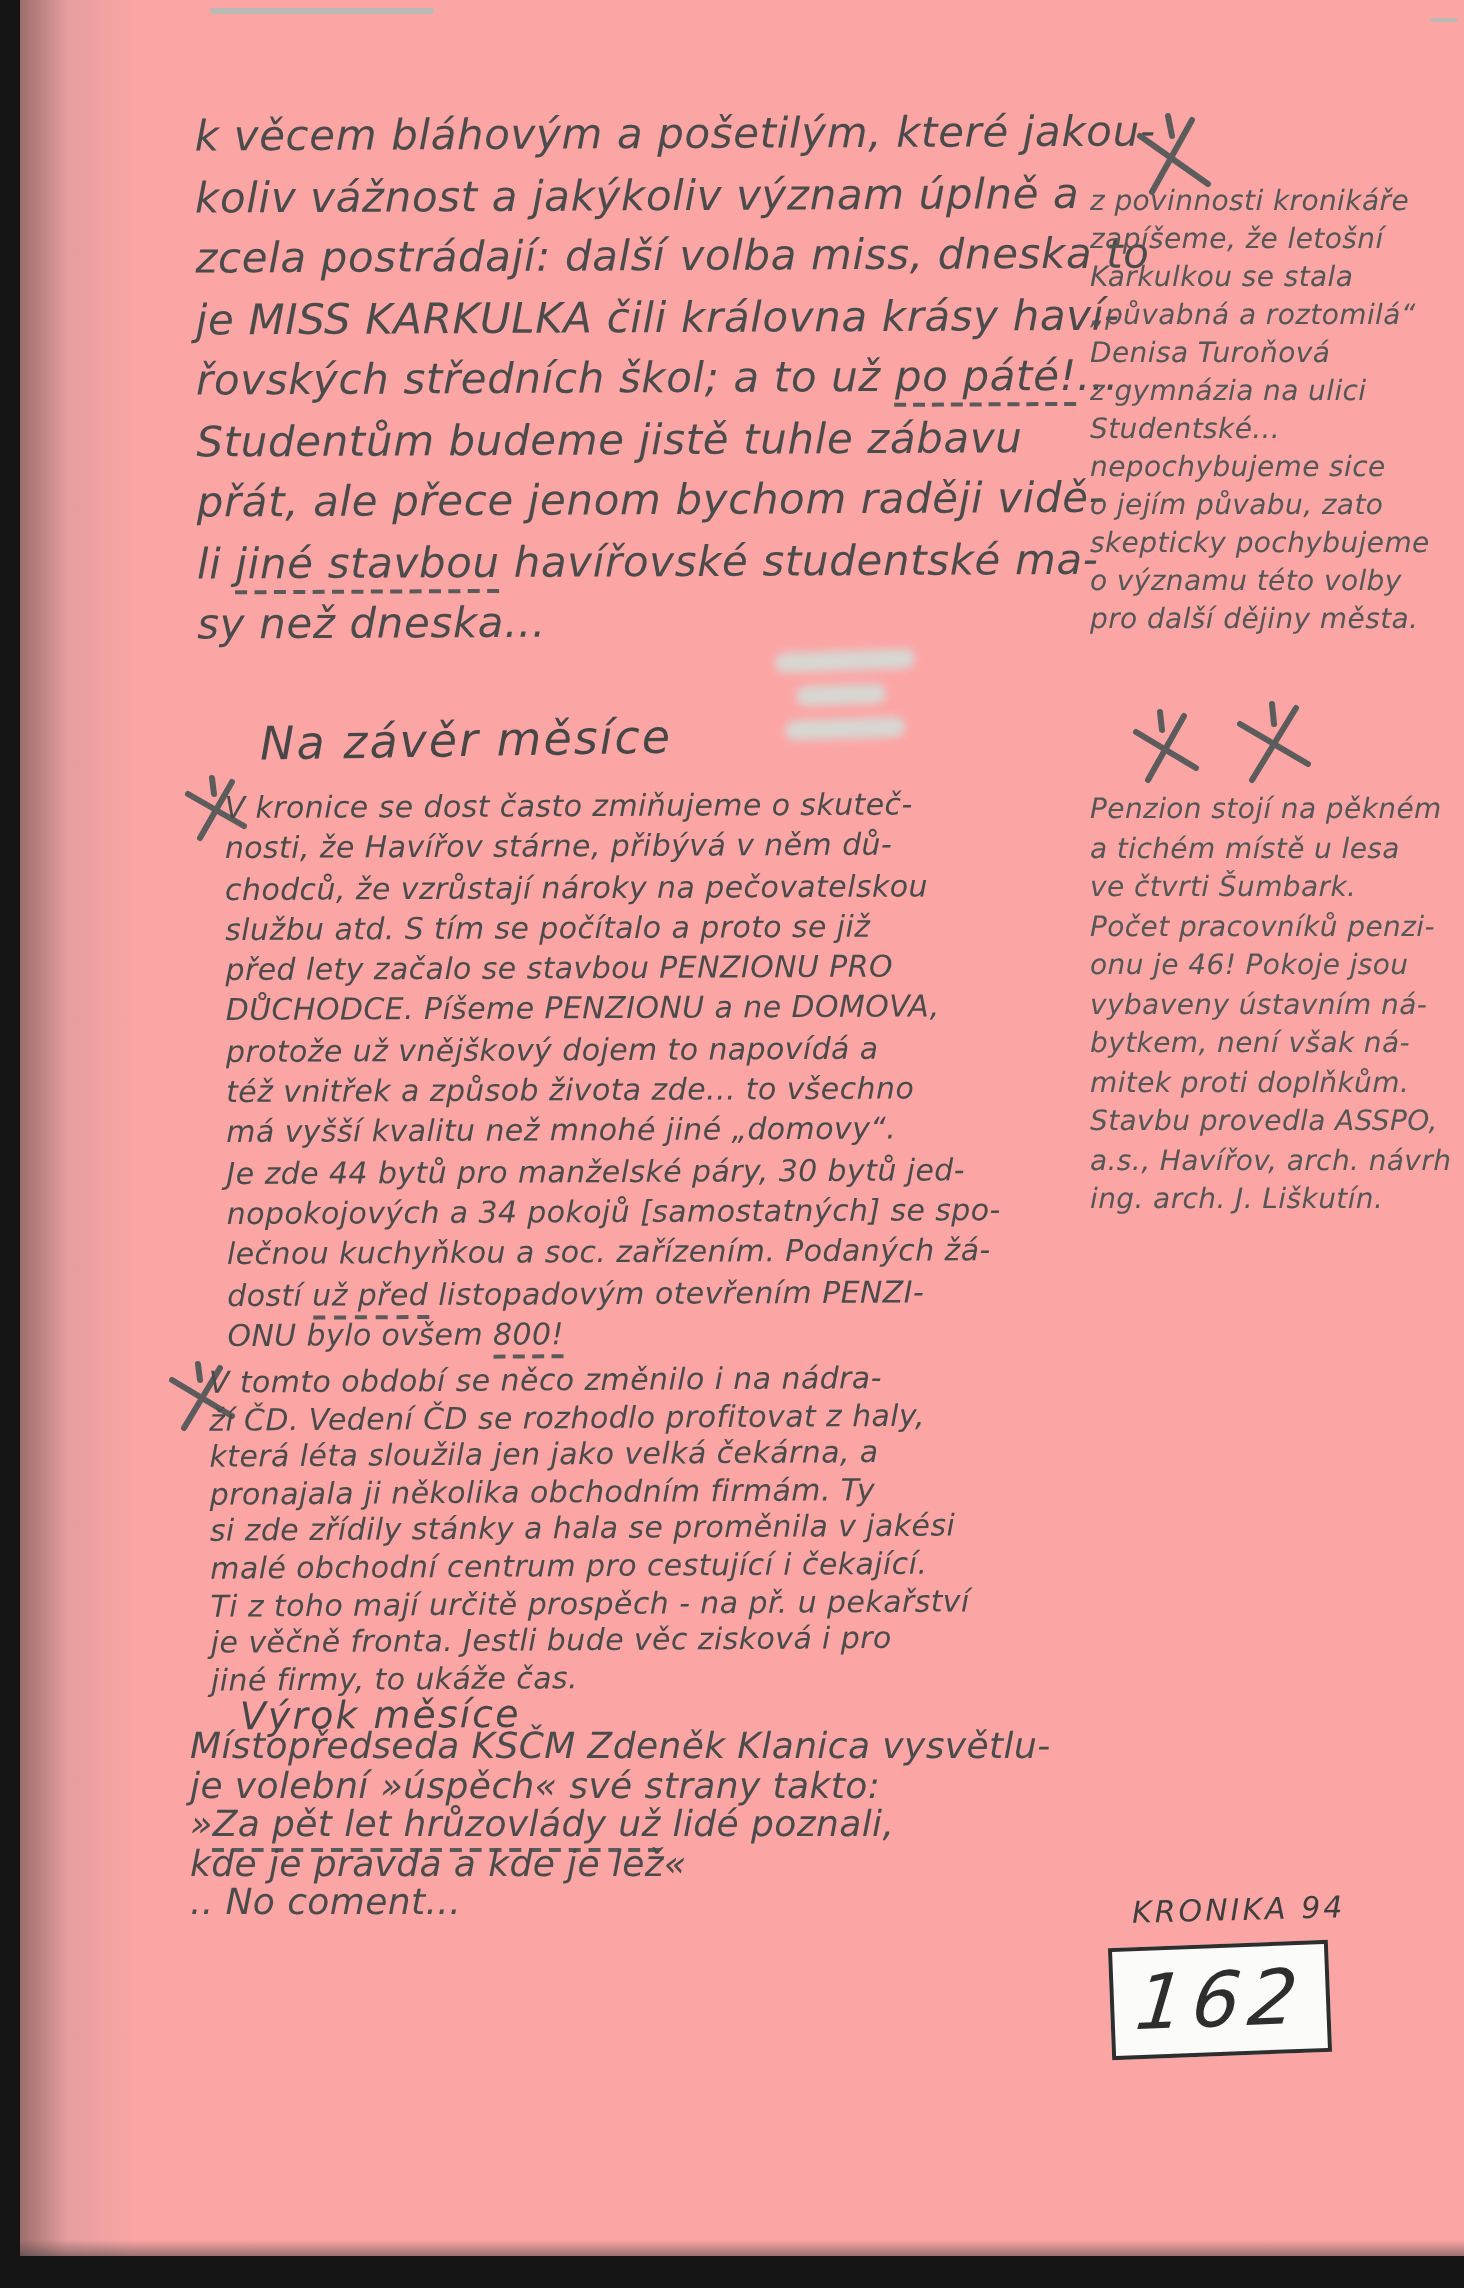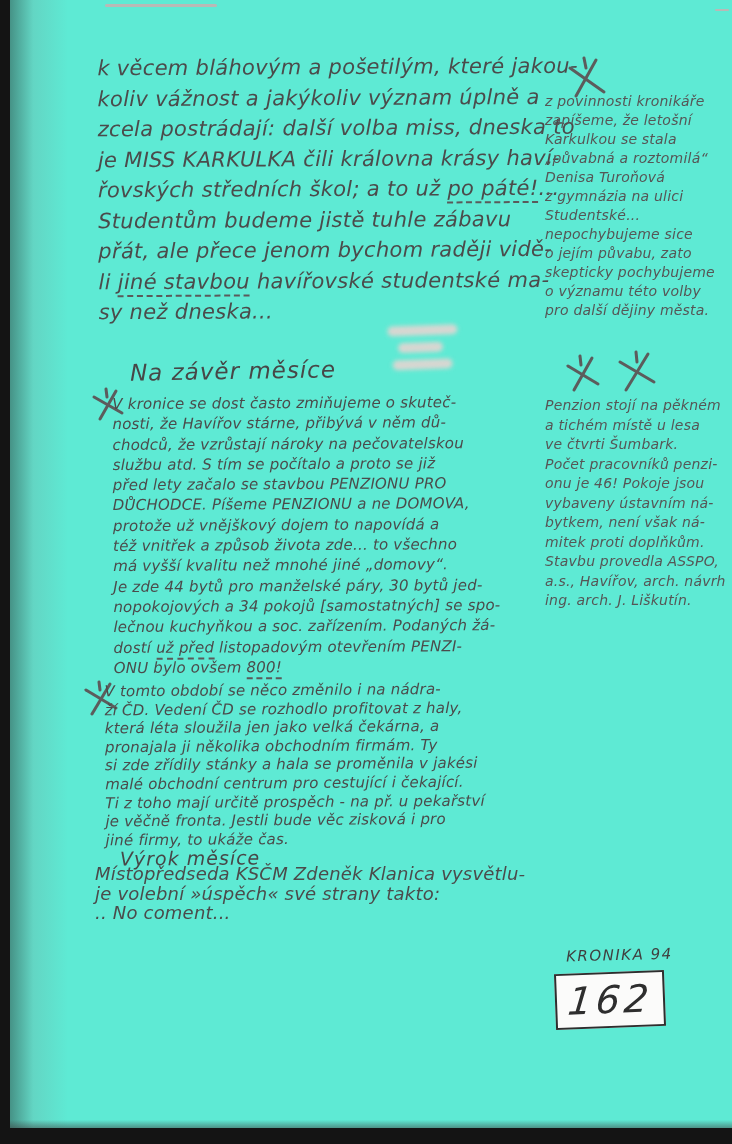--- a/index.html
+++ b/index.html
@@ -6,21 +6,21 @@
   body{
     width:732px;height:1144px;
     background:#141414;
     overflow:hidden;
     position:relative;
     font-family:"DejaVu Sans",sans-serif;
   }
   .page{
     position:absolute;left:10px;top:0;
     width:722px;height:1128px;
-    background:#5eead4;
+    background:#fca5a5;
   }
   .page-shadow-left{
     position:absolute;left:0;top:0;width:58px;height:100%;
     background:linear-gradient(to right,rgba(40,40,40,.45),rgba(120,120,120,.18) 40%,rgba(255,255,255,0));
     pointer-events:none;
   }
   .page-shadow-bottom{
     position:absolute;left:0;bottom:0;width:100%;height:8px;
     background:linear-gradient(to bottom,rgba(255,255,255,0),rgba(60,60,60,.5));
     pointer-events:none;
@@ -196,20 +196,22 @@
       <div class="line"><span>Ti z toho mají určitě prospěch - na př. u pekařství</span></div>
       <div class="line"><span>je věčně fronta. Jestli bude věc zisková i pro</span></div>
       <div class="line"><span>jiné firmy, to ukáže čas.</span></div>
     </div>
 
   <div class="heading heading-2" style="left:110px;top:847px;">Výrok měsíce</div>
 
   <div class="para para-quote ink" style="left:85px;top:864px;">
       <div class="line"><span>Místopředseda KSČM Zdeněk Klanica vysvětlu-</span></div>
       <div class="line"><span>je volební »úspěch« své strany takto:</span></div>
+      <div class="line"><span>»</span><span class="u">Za pět let hrůzovlády už</span><span> lidé poznali,</span></div>
+      <div class="line"><span>kde je pravda a kde je lež«</span></div>
       <div class="line"><span>.. No coment...</span></div>
     </div>
 
   <div class="kronika-label">KRONIKA 94</div>
   <div class="page-number-box">
     <span class="page-number">162</span>
   </div>
 </div>
 
 </body></html>

